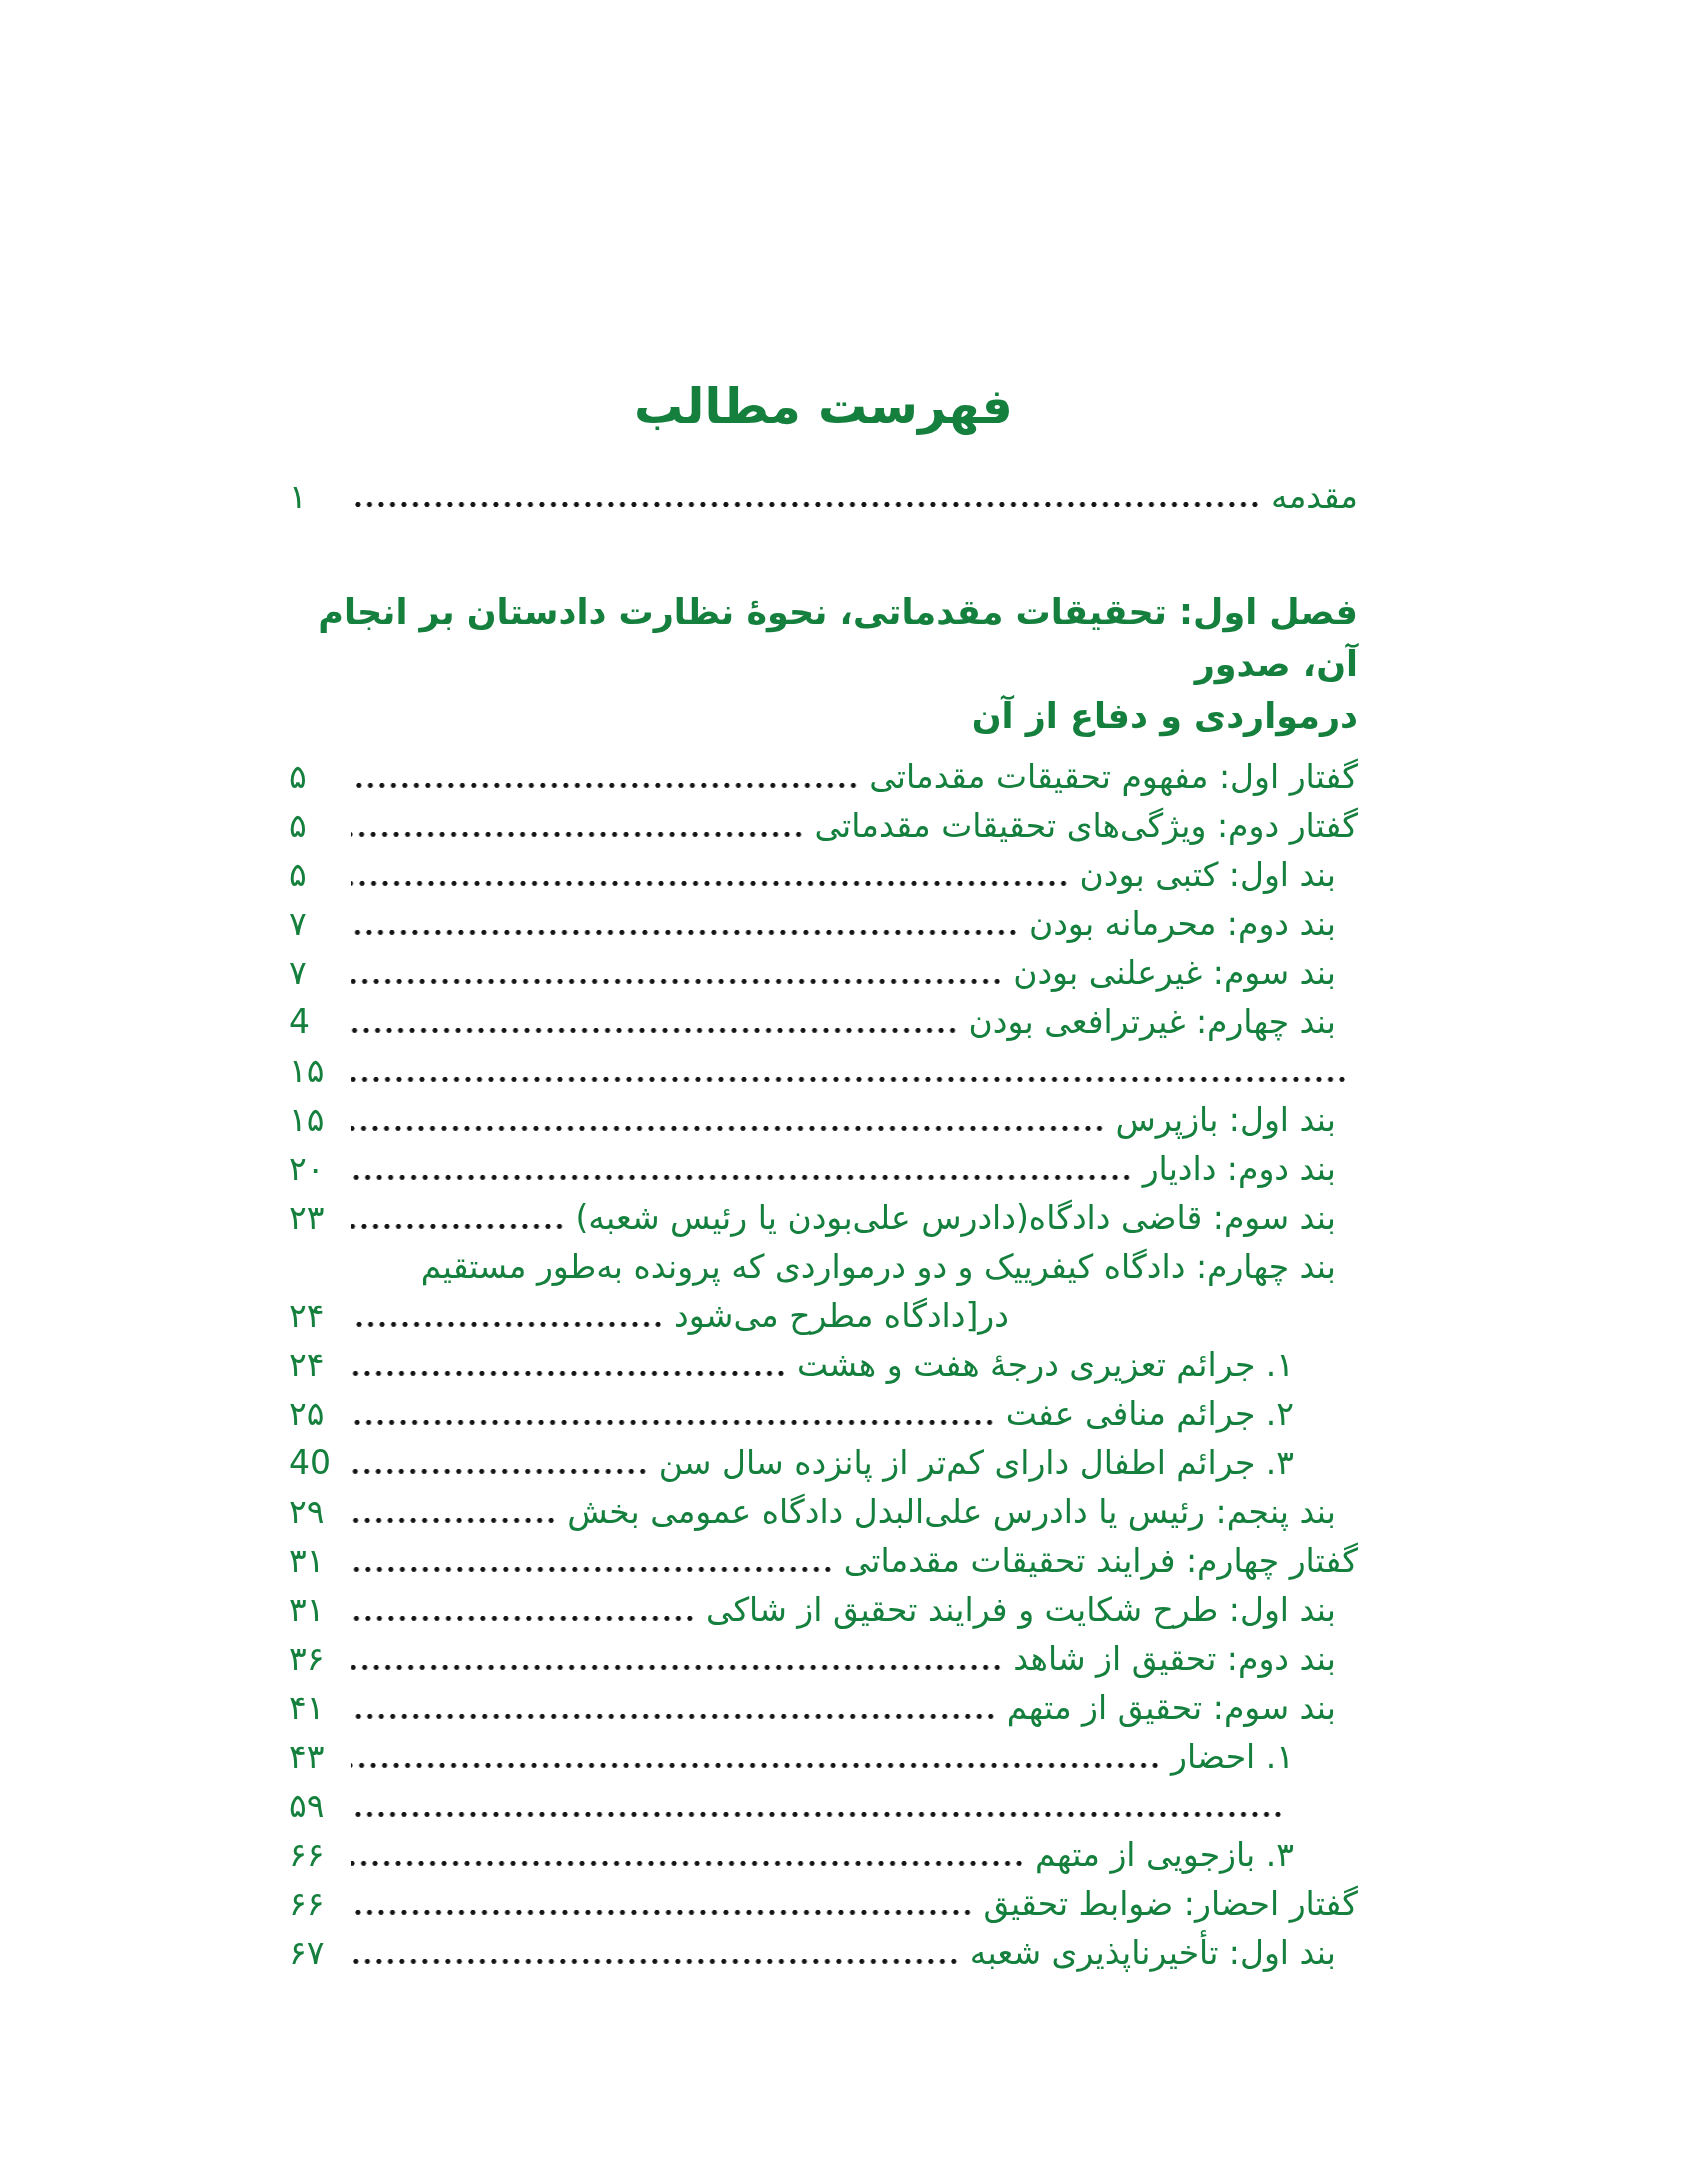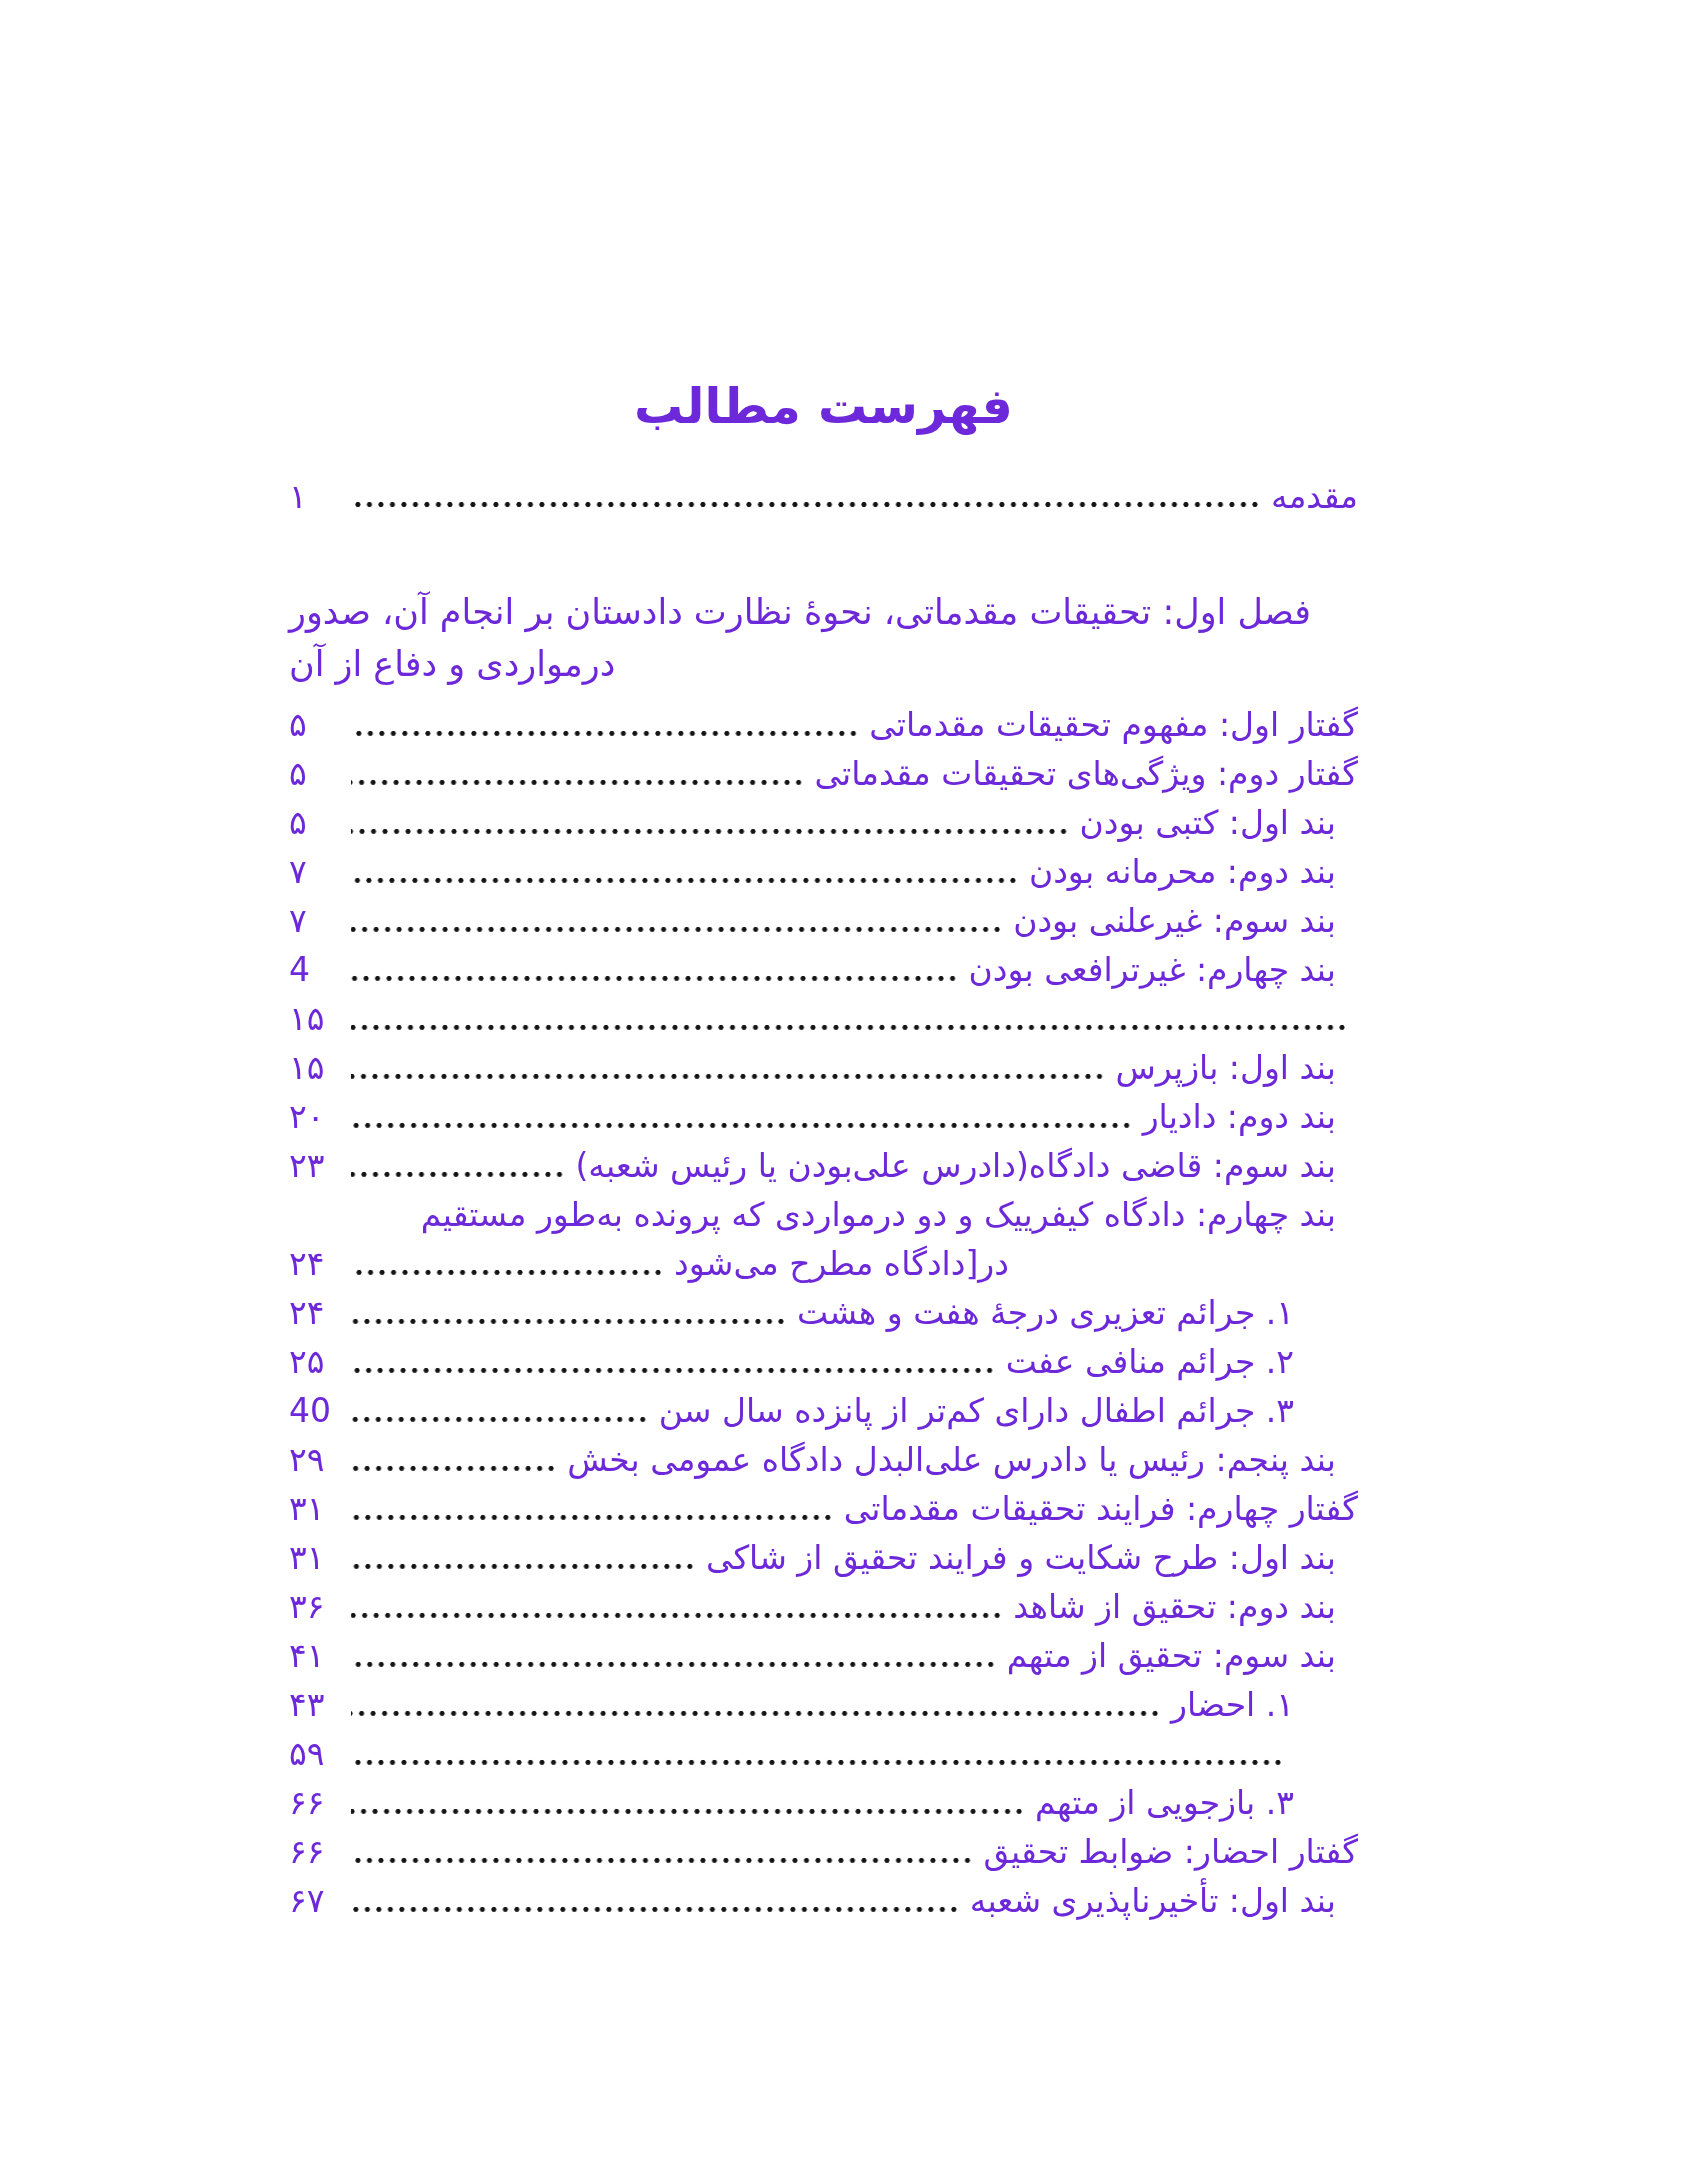--- a/index.html
+++ b/index.html
@@ -4,21 +4,21 @@
 <style>
   html, body { margin: 0; padding: 0; background: #ffffff; }
   .page {
     position: relative;
     width: 1685px;
     height: 2181px;
     background: #ffffff;
     overflow: hidden;
     direction: rtl;
     font-family: "DejaVu Sans", sans-serif;
-    color: #6d28d9;
+    color: #15803d;
   }
   .content {
     padding: 373px 326px 0 290px; 
   }
   .doc-title {
     margin: 0 0 31px 0;
     text-align: center;
     font-size: 49px;
     font-weight: bold;
     line-height: 68px;
@@ -46,22 +46,22 @@
     background-repeat: repeat-x;
     background-position: right bottom;
   }
   .toc-num {
     min-width: 55px;
     text-align: left;
     white-space: nowrap;
   }
   .chapter {
     margin: 65px 0 10.2px 0;
-    text-align: left;
-    font-weight: normal;
+    text-align: right;
+    font-weight: bold;
     font-size: 35px;
     line-height: 52px;
   }
 </style>
 </head>
 <body>
 
 <div class="page">
   <div class="content">
     <h1 class="doc-title">فهرست مطالب</h1>

